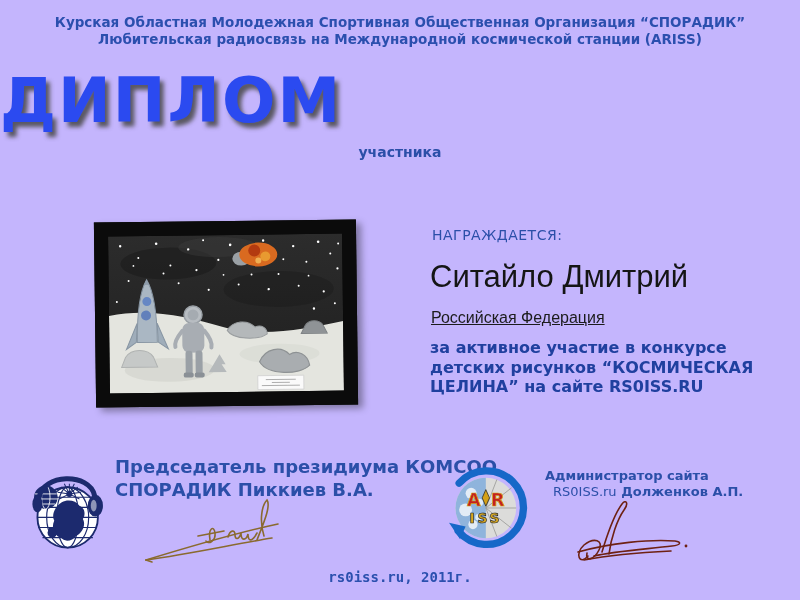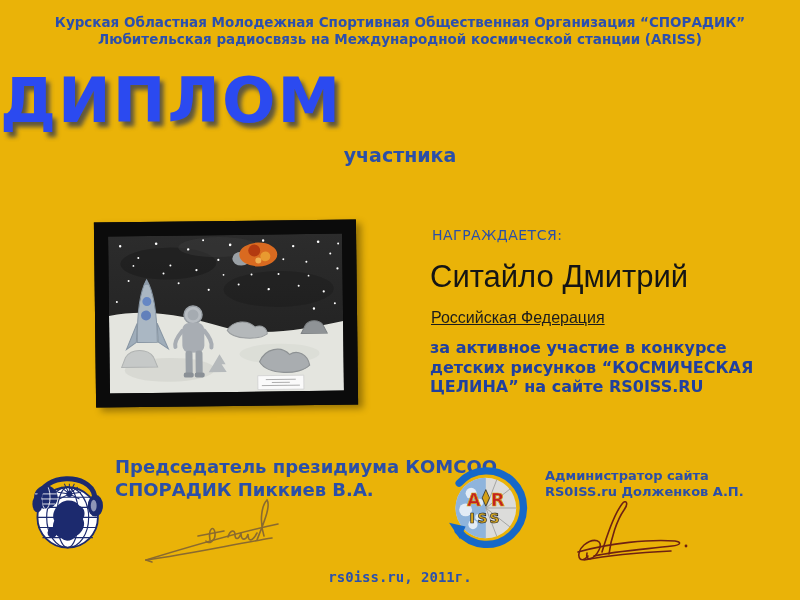--- a/index.html
+++ b/index.html
@@ -1,30 +1,30 @@
 <!DOCTYPE html>
 <html><head>
 <meta charset="utf-8">
 <style>
   * { margin:0; padding:0; box-sizing:border-box; }
   html,body { background:#ffffff; }
   .page {
     position:relative; width:800px; height:600px; margin:0 auto;
-    background:#eab308; overflow:hidden;
+    background:#c4b5fd; overflow:hidden;
     font-family:"DejaVu Sans", sans-serif;
   }
   
   .org-header { position:absolute; top:14px; left:0; width:800px; text-align:center;
     color:#2b4fae; font-weight:bold; font-size:13.5px; line-height:1.28; }
   
   .diploma-title { position:absolute; top:64px; left:0; width:800px; text-align:left;
     font-size:63px; font-weight:bold; letter-spacing:2px; color:#2b4af0;
     text-shadow:4px 5px 4px rgba(70,70,70,0.85); }
   .diploma-subtitle { position:absolute; top:144px; left:0; width:800px; text-align:center;
-    font-size:19px; font-weight:600; color:#2b4fa8; }
+    font-size:14px; font-weight:600; color:#2b4fa8; }
   
   .artwork-frame { position:absolute; left:95px; top:221px; width:262px; height:185px;
     border:14px solid #0b0b0b; background:#0b0b0b;
     transform:rotate(-0.7deg);
     box-shadow:5px 4px 7px rgba(0,0,0,0.35); }
   .artwork-frame svg { display:block; width:100%; height:100%; }
   
   .award-label { position:absolute; left:432px; top:227px; font-size:14px; font-weight:normal;
     letter-spacing:0.5px; color:#2b4fa8; }
   .award-name { position:absolute; left:430px; top:259px;
@@ -34,21 +34,21 @@
   .award-reason { position:absolute; left:430px; top:338px; width:348px;
     font-size:16px; font-weight:bold; color:#20409f; line-height:1.22; }
   
   .logo-left { position:absolute; left:24px; top:462px; width:84px; height:100px; }
   .sig-text-left { position:absolute; left:115px; top:456px; font-size:18px; font-weight:bold;
     color:#2b4fa8; line-height:1.25; }
   .sig-left { position:absolute; left:140px; top:492px; width:170px; height:76px; }
   .logo-right { position:absolute; left:438px; top:462px; width:92px; height:95px; }
   .sig-text-right { position:absolute; left:545px; top:468px; font-size:13px;
     color:#2b4fa8; line-height:1.25; font-weight:600; }
-  .sig-text-right .b { font-weight:700; }
+  .sig-text-right .b { font-weight:400;margin-left:8px; }
   .sig-right { position:absolute; left:558px; top:494px; width:145px; height:82px; }
   .footer-line { position:absolute; top:569px; left:0; width:800px; text-align:center;
     font-family:"DejaVu Sans Mono", monospace; font-weight:bold; font-size:14px; color:#2b50ae; }
 </style>
 </head>
 <body>
 
 <div class="page">
 
   <div class="org-header">

